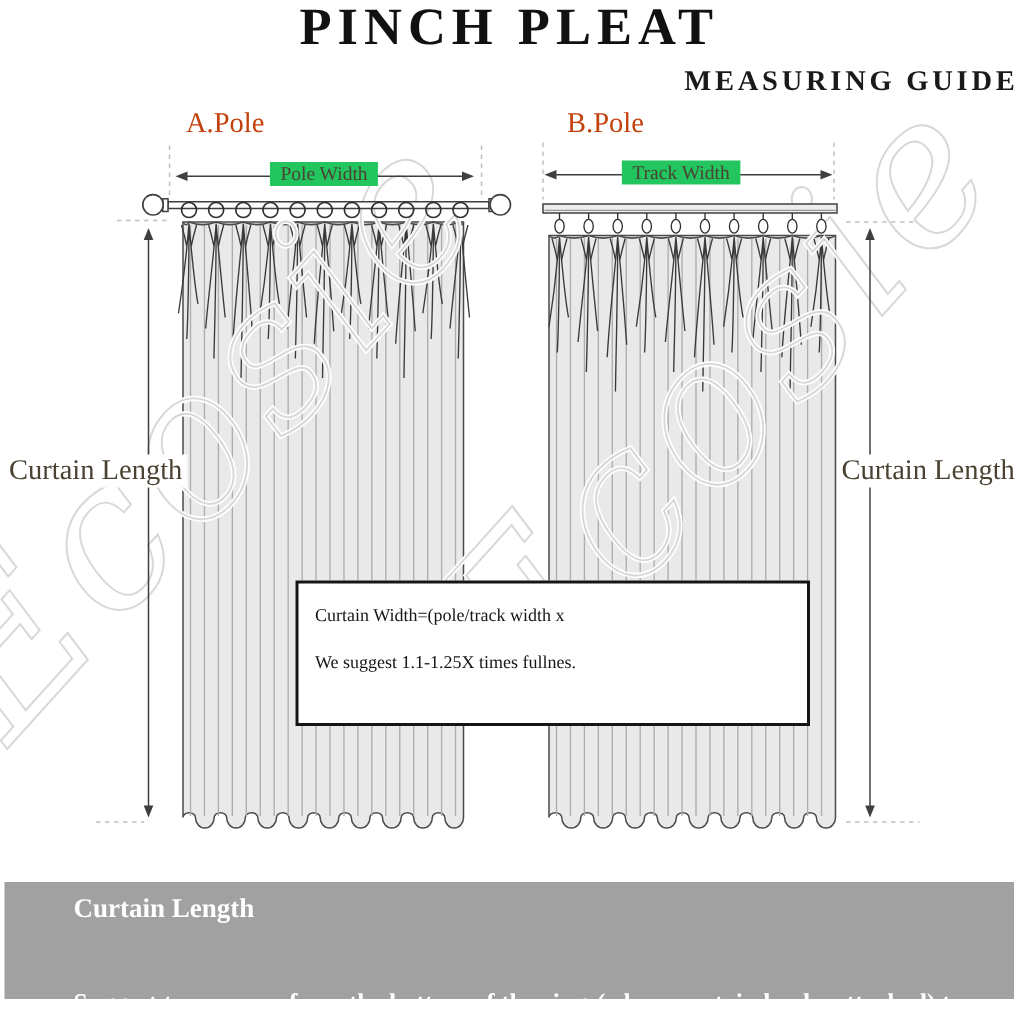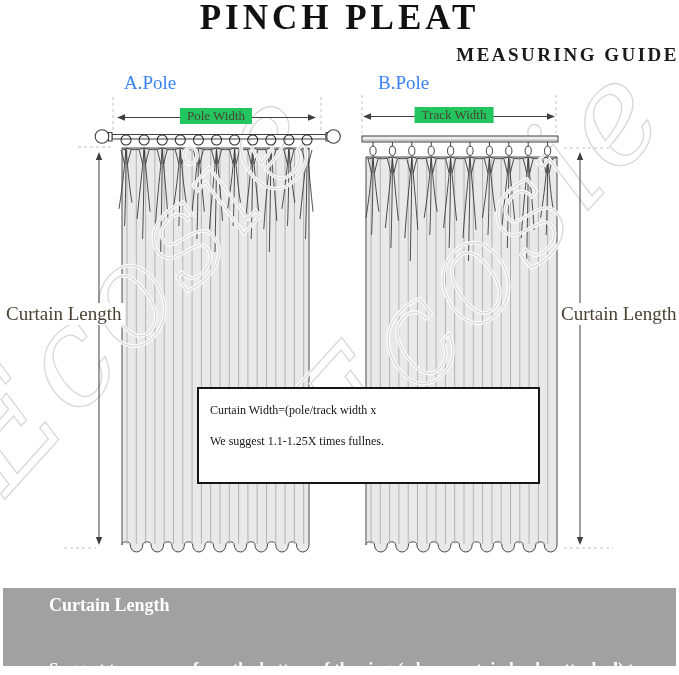--- a/index.html
+++ b/index.html
@@ -4,21 +4,21 @@
 <style>
   html,body{margin:0;padding:0;background:#fff;}
   .stage{position:relative;width:679px;height:675px;overflow:hidden;background:#fff;
          font-family:"Liberation Serif", serif;}
   .stage svg{position:absolute;left:0;top:0;}
   .abs{position:absolute;}
   .title{left:0;right:0;top:-2px;text-align:center;font-size:35px;font-weight:bold;
          letter-spacing:4px;color:#111;}
   .subtitle{left:0;right:0;top:44px;text-align:right;font-size:19px;font-weight:bold;
             letter-spacing:2.5px;color:#1a1a1a;}
-  .dlabel{font-size:19px;color:#3b82f6;}
+  .dlabel{font-size:19px;color:#c2410c;}
   .dlabel.a{left:124px;top:72px;}
   .dlabel.b{left:378px;top:72px;}
   .wlabel{font-size:13px;color:var(--accent);background:#22c55e;padding:0 7px;
           transform:translateX(-50%);white-space:nowrap;}
   .wlabel.pole{left:216px;top:108px;}
   .wlabel.track{left:454px;top:107px;}
   .cl{font-size:19px;color:var(--accent);background:#fff;padding:0 3px;white-space:nowrap;}
   .cl.left{left:3px;top:303px;}
   .cl.right{left:558px;top:303px;}
   .fbox{left:197px;top:387px;width:343px;height:97px;box-sizing:border-box;

